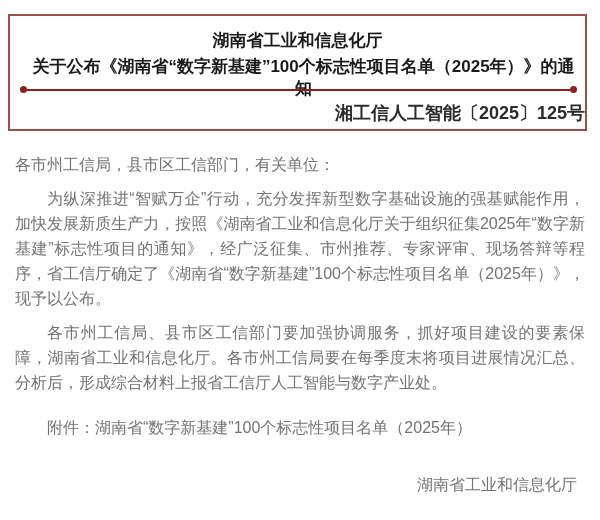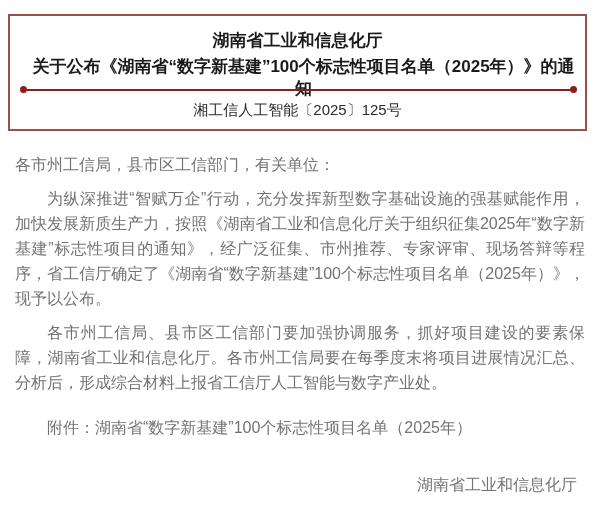--- a/index.html
+++ b/index.html
@@ -59,23 +59,24 @@
   .rule-line {
     flex: 1 1 auto;
     height: 2px;
     background: #8b1f1f;
   }
   .doc-number {
     position: absolute;
     top: 85px;
     left: 0;
     width: 100%;
-    text-align: center;
-    font-size: 15px;
+    text-align: right;
+    font-size: 18px;
     color: #2b2b2b;
+    font-weight: bold;
   }
   .content {
     position: absolute;
     top: 152px;
     left: 15px;
     right: 15px;
     font-size: 16px;
     line-height: 25px;
     color: #737373;
   }

